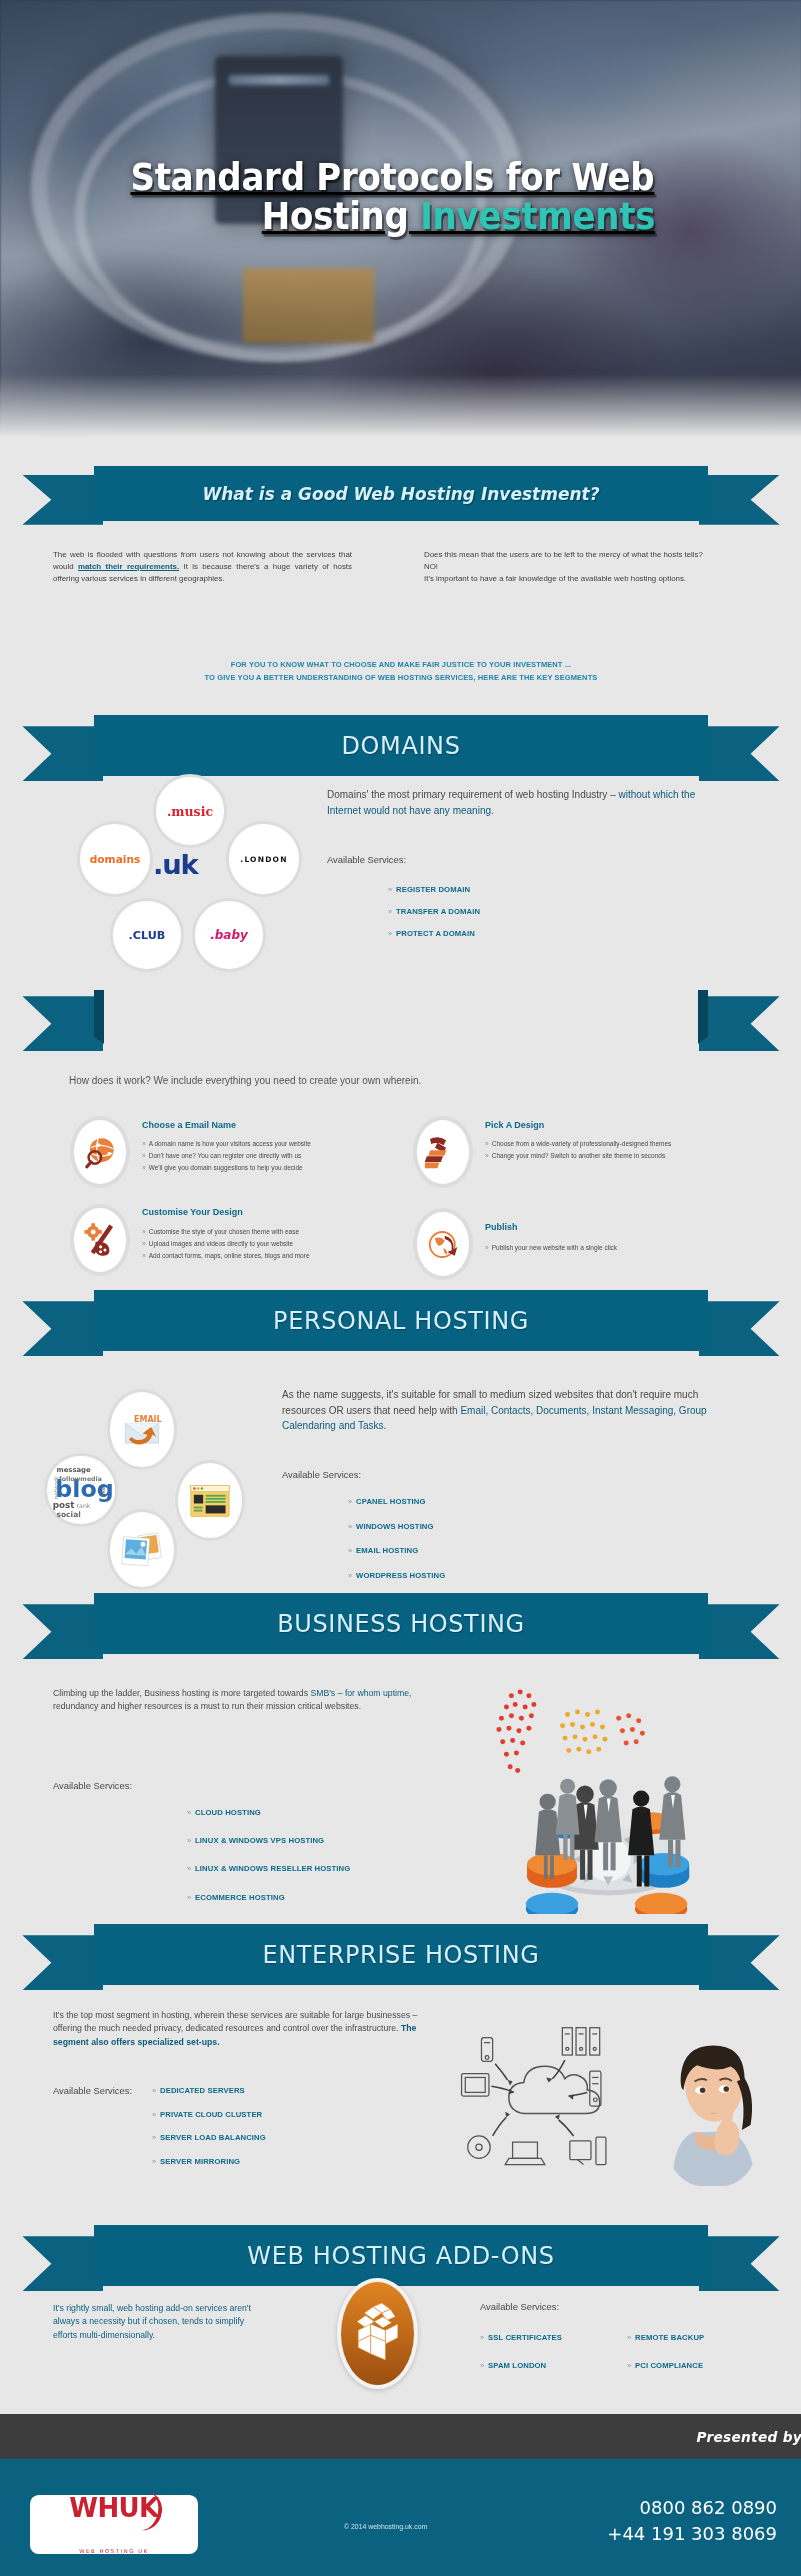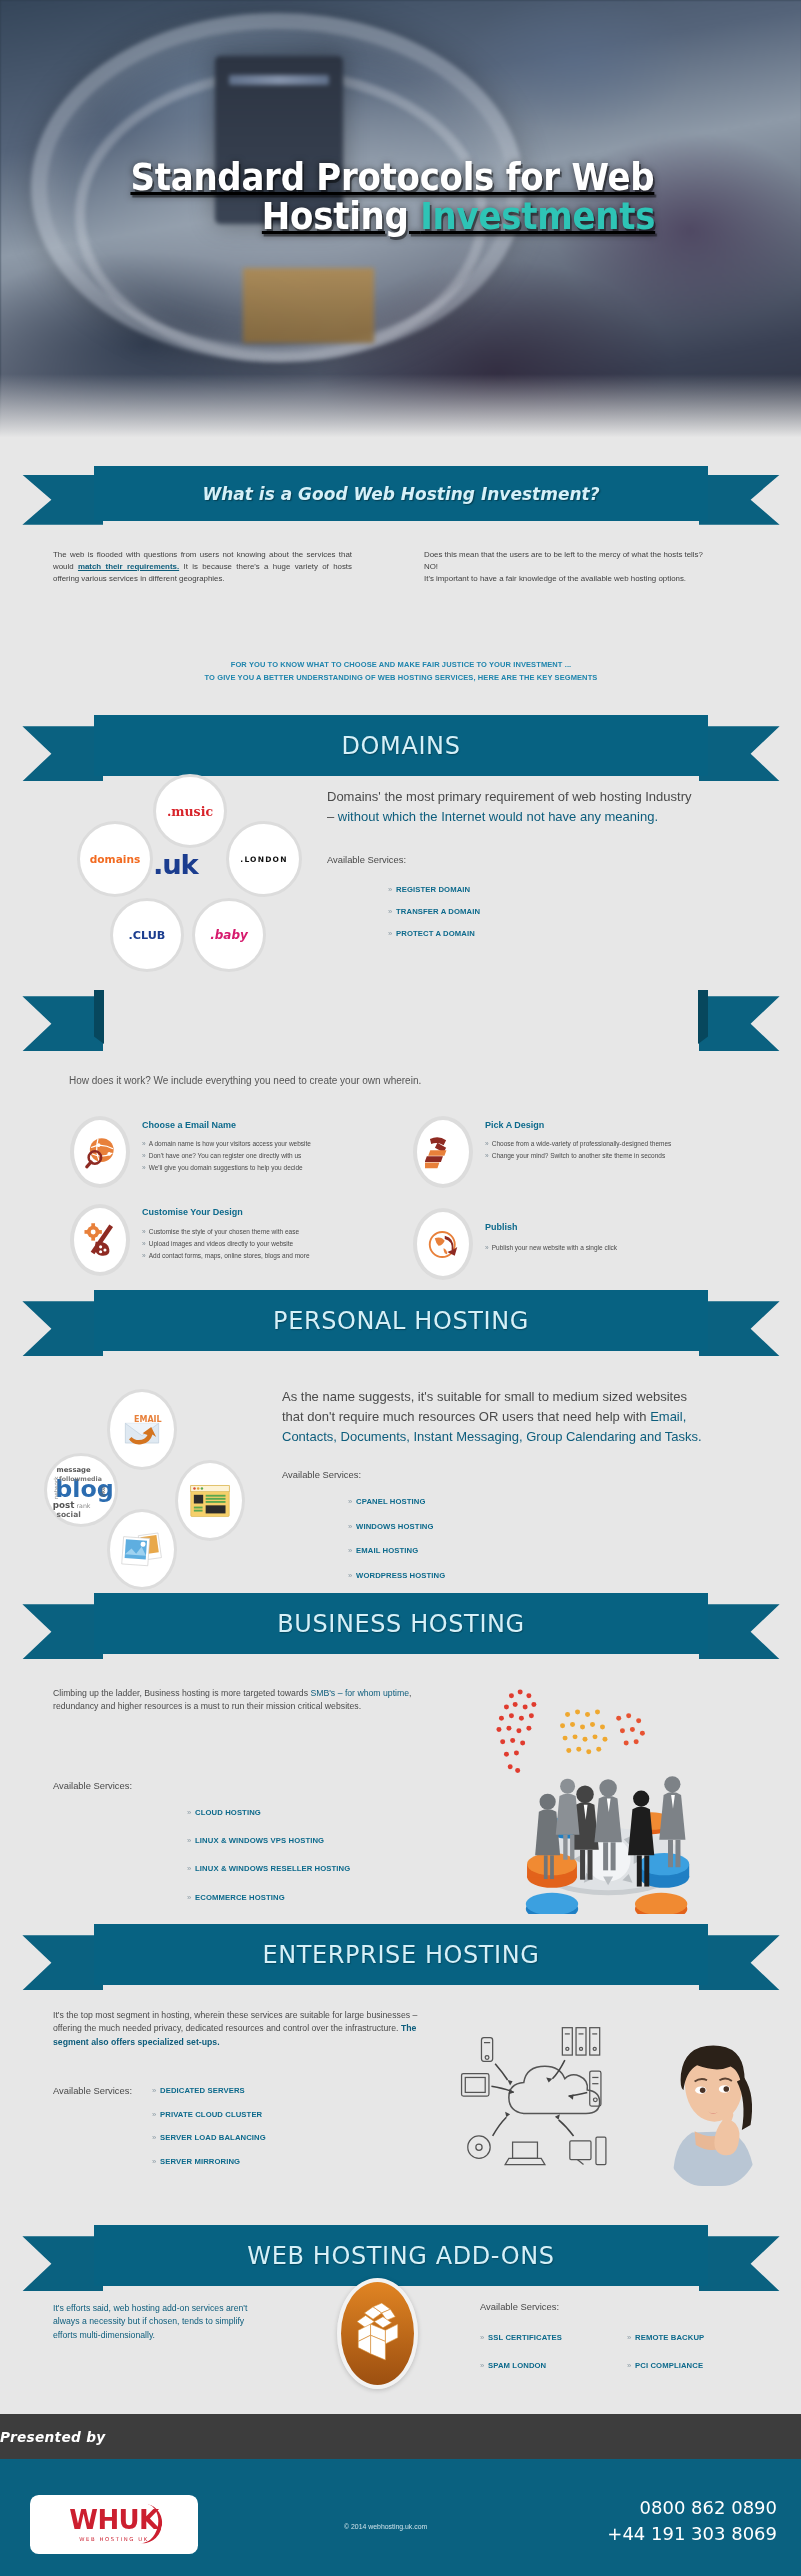--- a/index.html
+++ b/index.html
@@ -75,21 +75,21 @@
   .rb-q .body { height:55px; }
   .rb-q .tail-l, .rb-q .tail-r { top:8.7px; height:50px; }
   .rb-q .fold-l, .rb-q .fold-r { top:3.7px; height:49px; }
   .rb-q .label { font-size:17px; font-weight:700; font-style:italic; color:#ffffff;
       text-shadow:1.2px 1.2px 1.2px rgba(0,0,0,.35); }
   .intro-col { position:absolute; font-size:7.9px; line-height:1.5; color:#3f3f3f; }
   .teal-bold { color:#0d5d7c; font-weight:700;text-decoration:underline; }
   .kicker { position:absolute; width:100%; text-align:center; color:#1f85ad;
       font-weight:700; font-size:7.5px; letter-spacing:0.1px; line-height:1.75; }
 
-  .body-text { position:absolute; color:#4a4a4a; font-size:13px; line-height:1.55; }
+  .body-text { position:absolute; color:#4a4a4a; font-size:10px; line-height:1.55; }
   .body-text .hl { color:#0d5d7c; }
   .avail { position:absolute; color:#4a4a4a; font-size:9.4px; font-weight:400; }
   .svc { position:absolute; color:#0d6a8c; font-size:7.7px; font-weight:600; letter-spacing:0.1px; }
   .svc .chev { color:#8a9aa4; margin-right:3.7px; font-weight:400; }
 
   
   .dcircle { position:absolute; border-radius:50%; background:#fff;
       border:3.7px solid #dcdcdc; display:flex; align-items:center; justify-content:center;
       font-family:"DejaVu Sans", sans-serif; font-weight:700; overflow:hidden; }
   .dc-music { color:#d8232a; font-size:12.5px; font-family:"DejaVu Serif", serif; }
@@ -106,26 +106,26 @@
       display:flex; align-items:center; justify-content:center; }
   .ftitle { position:absolute; color:#0d6a8c; font-size:9px; font-weight:600; }
   .fbul { position:absolute; color:#494949; font-size:6.5px; line-height:1.85; }
   .fbul .chev { color:#7f8f99; margin-right:3.1px; }
 
   .picon { position:absolute; border-radius:50%; background:#fff;
       border:3.7px solid #dcdcdc; display:flex; align-items:center; justify-content:center; }
 
   
   .presented { position:absolute; left:0; width:802px; height:45px; background:#3d3d3d;
-      display:flex; align-items:center; justify-content:flex-start; }
+      display:flex; align-items:center; justify-content:flex-end; }
   .presented span { font-family:"DejaVu Sans", sans-serif; color:#fff; font-weight:700;
       font-style:italic; font-size:13.7px; letter-spacing:0.3px; }
   .footer { position:absolute; left:0; width:802px; background:#0a6180; }
   .logo-box { position:absolute; background:#fff; border-radius:8.7px;
-      display:flex; flex-direction:column; align-items:center; justify-content:center; }
+      display:flex; flex-direction:column; align-items:center; justify-content:space-between; }
   .logo-main { font-family:"DejaVu Sans", sans-serif; font-weight:700; font-size:26px;
       color:#cc1f2f; letter-spacing:-0.6px; line-height:1; position:relative; }
   .logo-swoosh { position:absolute; right:-3.7px; top:-3.7px; width:32px; height:40px;
       border-right:4.4px solid #cc1f2f; border-radius:0 60% 60% 0/0 50% 50% 0;
       transform:rotate(12deg); }
   .logo-sub { font-family:"DejaVu Sans", sans-serif; font-size:5.3px; color:#cc1f2f;
       letter-spacing:1.6px; margin-top:2.5px; }
   .copy { position:absolute; color:#cfe3ea; font-size:6.9px; font-family:"Liberation Sans",sans-serif; }
   .phones { position:absolute; right:25px; text-align:right; color:#ffffff;
       font-family:"DejaVu Sans", sans-serif; font-size:18px; font-weight:400; line-height:1.45; }
@@ -656,21 +656,21 @@
   <div class="ribbon rb-section" style="top:2225px;">
     <div class="tail-l"></div>
     <div class="tail-r"></div>
     <div class="fold-l"></div>
     <div class="fold-r"></div>
     <div class="body">
       <span class="label">WEB HOSTING ADD-ONS</span>
     </div>
   </div>
 
-  <div class="body-text" style="left:53px; top:2302px; width:212px; font-size:8.7px; color:#0d5d7c;">It's efforts said, web hosting add-on services aren't always a necessity but if chosen, tends to simplify efforts multi-dimensionally.</div>
+  <div class="body-text" style="left:53px; top:2302px; width:212px; font-size:8.7px; color:#0d5d7c;">It's rightly small, web hosting add-on services aren't always a necessity but if chosen, tends to simplify efforts multi-dimensionally.</div>
 
   <div class="addon-oval" style="left:337px; top:2278px;">
     <svg width="52" height="62" viewBox="0 0 84 100">
       <g fill="#ffffff" stroke="#d88c30" stroke-width="1">
         <path d="M20 16 L34 6 L48 16 L34 26 Z"></path>
         <path d="M34 6 L48 0 L62 10 L48 16 Z"></path>
         <path d="M48 16 L62 10 L70 22 L56 28 Z"></path>
         <path d="M8 30 L22 20 L36 30 L22 40 Z"></path>
         <path d="M36 30 L50 22 L64 32 L50 40 Z"></path>
         <path d="M10 44 L30 34 L30 52 L10 62 Z"></path>

